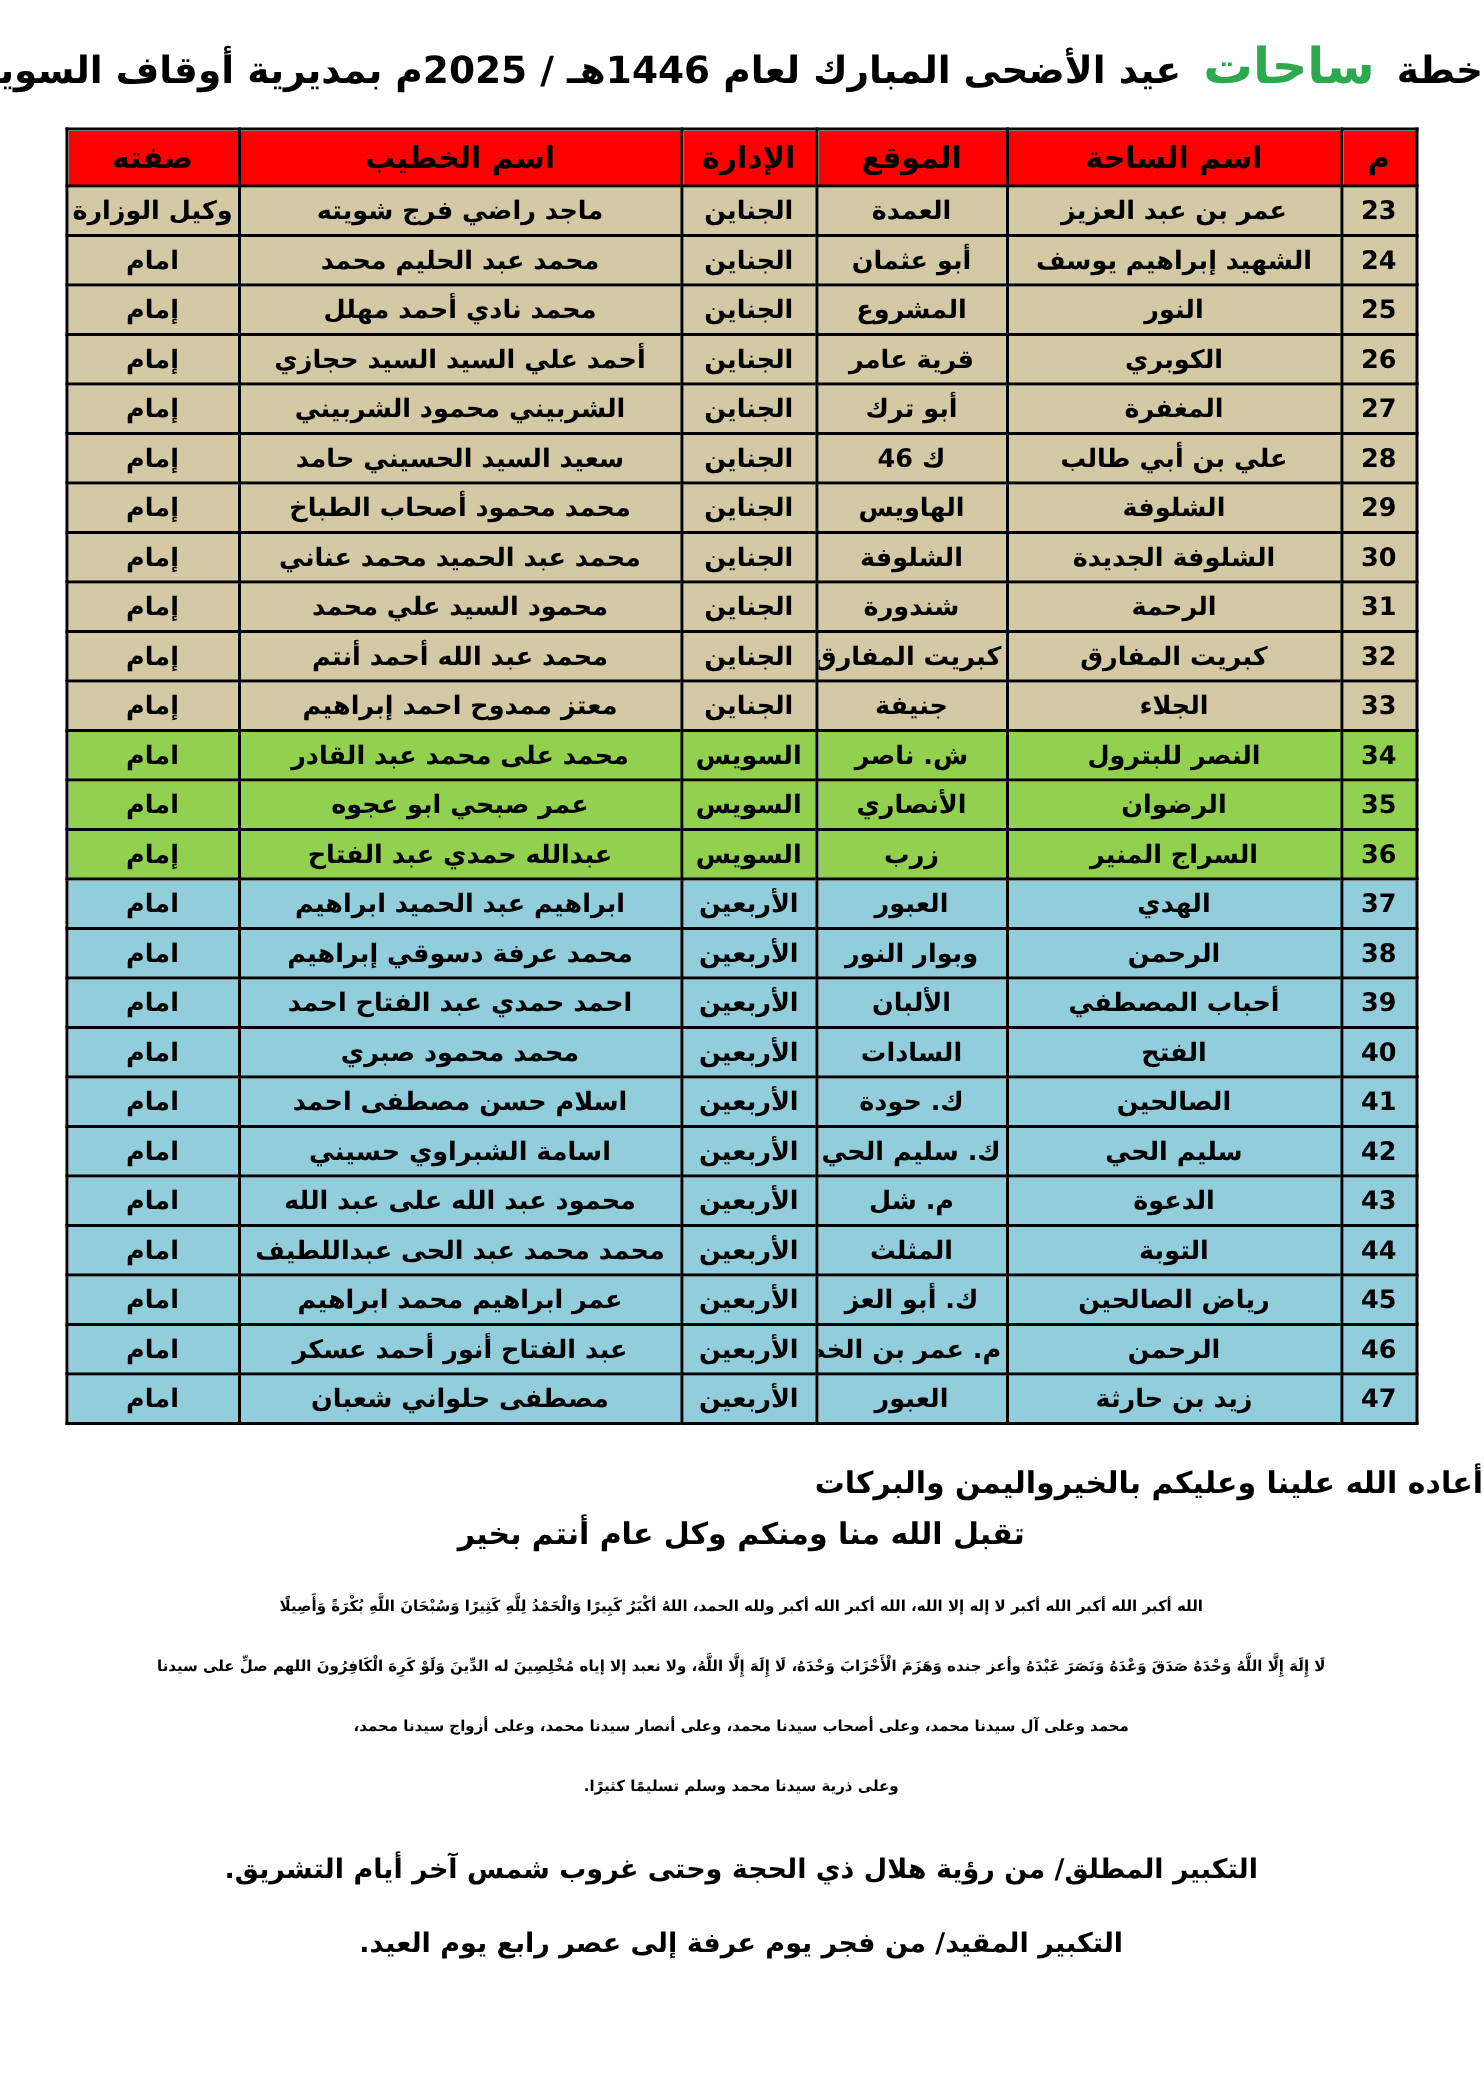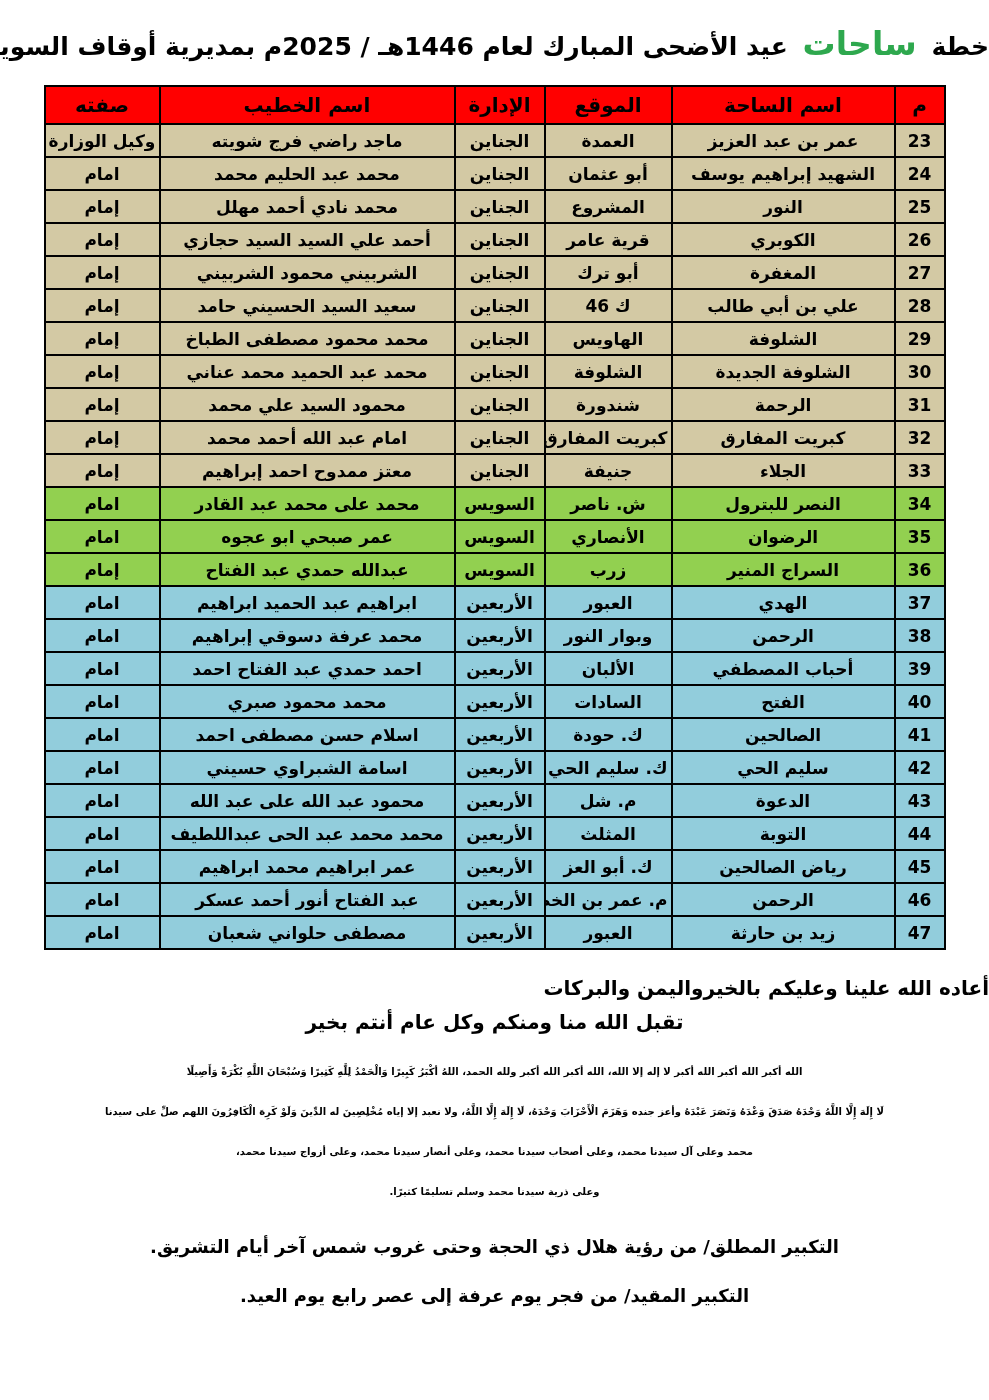--- a/index.html
+++ b/index.html
@@ -121,21 +121,21 @@
     <td>ك 46</td>
     <td>الجناين</td>
     <td>سعيد السيد الحسيني حامد</td>
     <td>إمام</td>
   </tr>
       <tr class="tan">
     <td class="num">29</td>
     <td>الشلوفة</td>
     <td>الهاويس</td>
     <td>الجناين</td>
-    <td>محمد محمود مصطفى الطباخ</td>
+    <td>محمد محمود أصحاب الطباخ</td>
     <td>إمام</td>
   </tr>
       <tr class="tan">
     <td class="num">30</td>
     <td>الشلوفة الجديدة</td>
     <td>الشلوفة</td>
     <td>الجناين</td>
     <td>محمد عبد الحميد محمد عناني</td>
     <td>إمام</td>
   </tr>
@@ -145,21 +145,21 @@
     <td>شندورة</td>
     <td>الجناين</td>
     <td>محمود السيد علي محمد</td>
     <td>إمام</td>
   </tr>
       <tr class="tan">
     <td class="num">32</td>
     <td>كبريت المفارق</td>
     <td>كبريت المفارق</td>
     <td>الجناين</td>
-    <td>امام عبد الله  أحمد محمد</td>
+    <td>محمد عبد الله  أحمد أنتم</td>
     <td>إمام</td>
   </tr>
       <tr class="tan">
     <td class="num">33</td>
     <td>الجلاء</td>
     <td>جنيفة</td>
     <td>الجناين</td>
     <td>معتز ممدوح احمد إبراهيم</td>
     <td>إمام</td>
   </tr>

